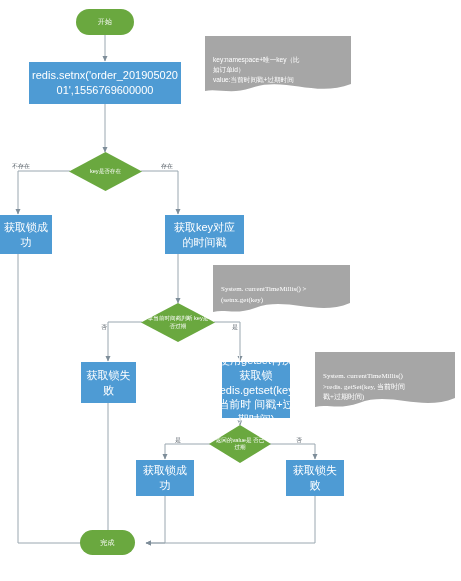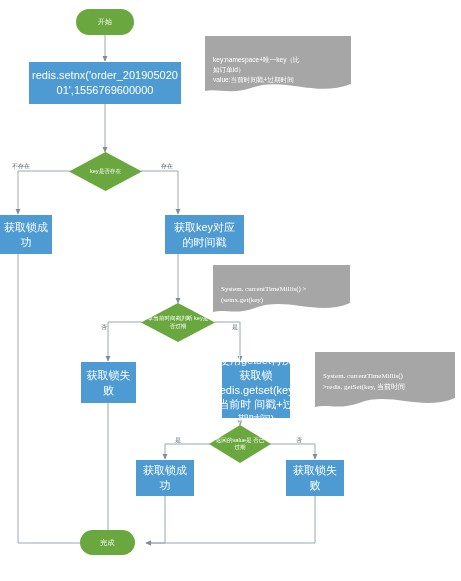--- a/index.html
+++ b/index.html
@@ -149,14 +149,15 @@
   </div>
 </div>
 
 <div class="note" style="left:315px;top:352px;width:140px;height:58px;">
   <svg class="noteBody" width="140" height="58" viewBox="0 0 140 58" preserveAspectRatio="none">
     <path d="M0,0 H140 V46 C106,60 76,39 44,51 C25,58 12,52 0,55 Z" fill="#a6a6a6"></path>
   </svg>
   <div class="noteTxt">
     <div>System. currentTimeMillis()</div>
     <div>&gt;redis. getSet(key,  当前时间</div>
+    <div>戳+过期时间)</div>
   </div>
 </div>
 
 </body></html>

